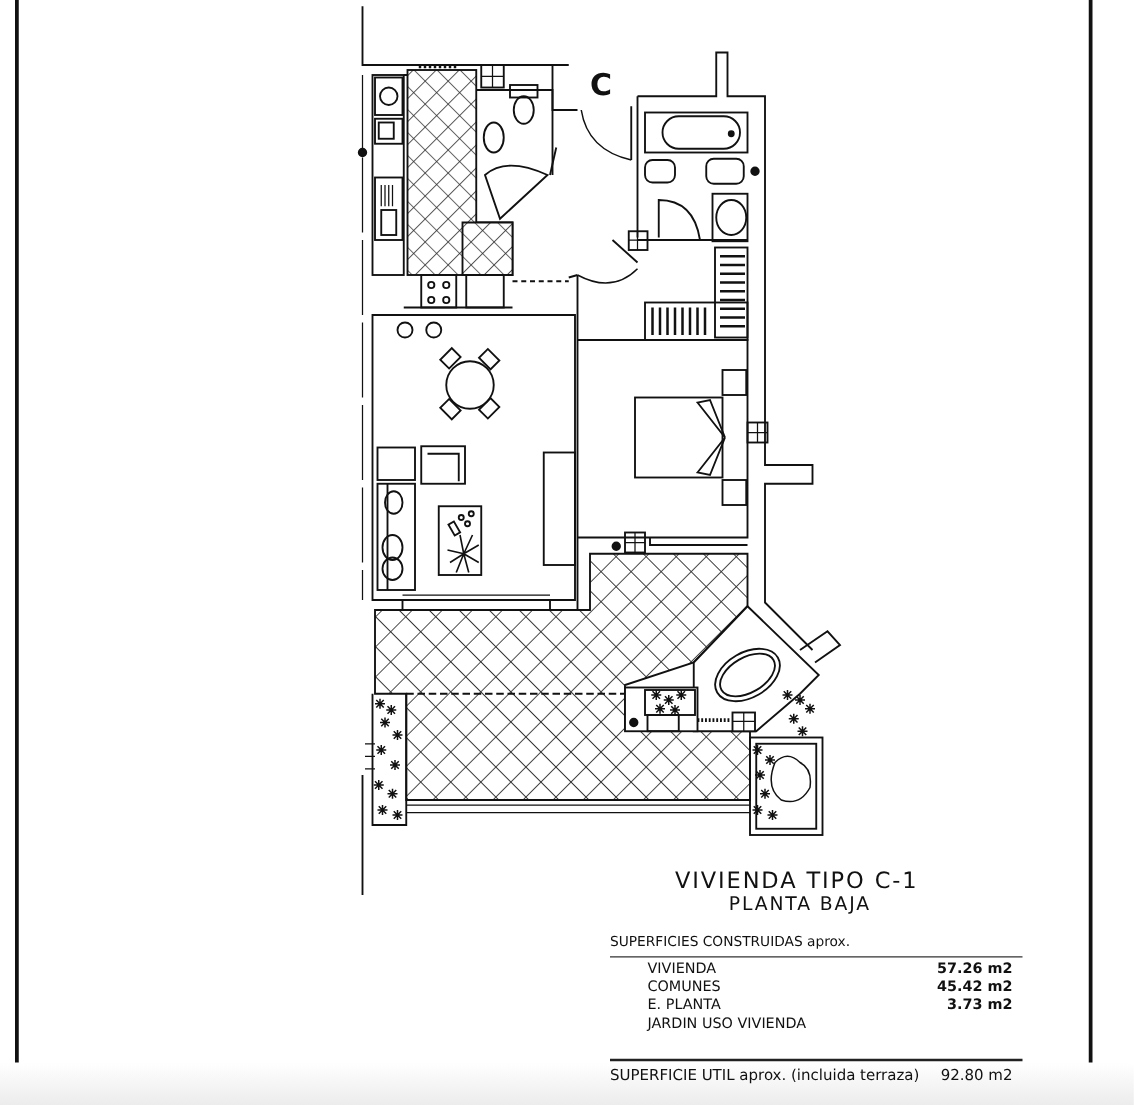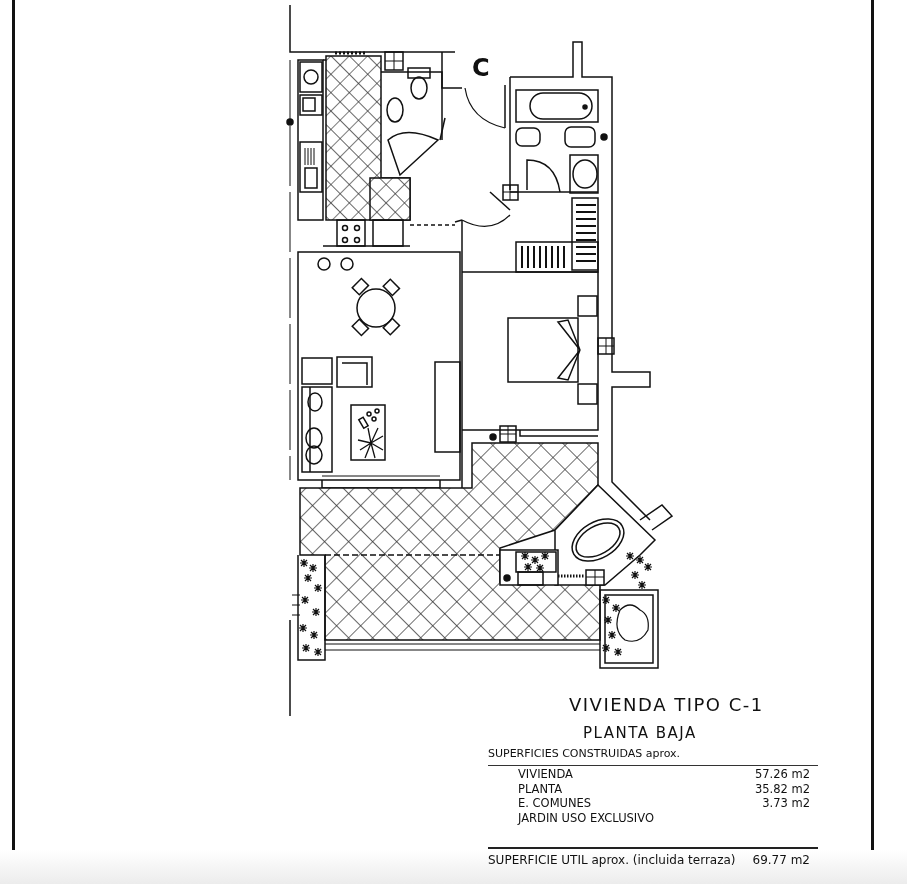--- a/index.html
+++ b/index.html
@@ -8,28 +8,28 @@
     background:#ffffff;
     font-family:"DejaVu Sans", sans-serif;
     color:#111;
   }
   .frame-left { position:absolute; left:12px; top:0; width:3px; height:884px; background:#111; }
   .frame-right { position:absolute; left:871px; top:0; width:3px; height:884px; background:#111; }
   .bottom-fade { position:absolute; left:0; top:850px; width:907px; height:34px;
     background:linear-gradient(#ffffff, #ececec); }
   #plan { position:absolute; left:0; top:0; }
   .title-block { position:absolute; left:488px; top:690px; width:330px; }
-  .title-main { position:absolute; left:52px; top:4px; font-size:18px; letter-spacing:1.5px; white-space:nowrap;margin-left:29px; }
-  .title-sub { position:absolute; left:95px; top:34px; font-size:15px; letter-spacing:1.5px; white-space:nowrap; }
+  .title-main { position:absolute; left:52px; top:4px; font-size:18px; letter-spacing:1.5px; white-space:nowrap; }
+  .title-sub { position:absolute; left:95px; top:24px; font-size:15px; letter-spacing:1.5px; white-space:nowrap; }
   .section-head { position:absolute; left:0; top:57px; font-size:11px; white-space:nowrap; }
   .rule1 { position:absolute; left:0; top:75px; width:330px; height:1px; background:#333; }
   .rows { position:absolute; left:0; top:77px; width:330px; }
   .row { position:relative; height:14.5px; font-size:11.5px; }
   .row .lbl { position:absolute; left:30px; top:0; white-space:nowrap; }
-  .row .val { position:absolute; right:8px; top:0; white-space:nowrap; }
+  .row .val { position:absolute; right:8px; top:0; white-space:nowrap;font-weight:bold; }
   .rule2 { position:absolute; left:0; top:157px; width:330px; height:1.5px; background:#222; }
   .util { position:absolute; left:0; top:163px; width:330px; font-size:12px; }
   .util .lbl { position:absolute; left:0; white-space:nowrap; }
   .util .val { position:absolute; right:8px; white-space:nowrap; }
   .unit-letter { position:absolute; left:472px; top:54px; font-size:24px; font-weight:bold; }
 </style>
 </head>
 <body>
 
 <div class="frame-left"></div>
@@ -233,30 +233,30 @@
   <div class="title-main">VIVIENDA TIPO C-1</div>
   <div class="title-sub">PLANTA BAJA</div>
   <div class="section-head">SUPERFICIES CONSTRUIDAS aprox.</div>
   <div class="rule1"></div>
   <div class="rows">
     <div class="row">
       <span class="lbl">VIVIENDA</span>
       <span class="val">57.26 m2</span>
     </div>
     <div class="row">
-      <span class="lbl">PLANTA</span>
-      <span class="val">35.82 m2</span>
-    </div>
-    <div class="row">
-      <span class="lbl">E. COMUNES</span>
+      <span class="lbl">COMUNES</span>
+      <span class="val">45.42 m2</span>
+    </div>
+    <div class="row">
+      <span class="lbl">E. PLANTA</span>
       <span class="val">3.73 m2</span>
     </div>
     <div class="row">
-      <span class="lbl">JARDIN USO EXCLUSIVO</span>
+      <span class="lbl">JARDIN USO VIVIENDA</span>
       <span class="val"></span>
     </div>
   </div>
   <div class="rule2"></div>
   <div class="util">
     <span class="lbl">SUPERFICIE UTIL aprox. (incluida terraza)</span>
-    <span class="val">69.77 m2</span>
+    <span class="val">92.80 m2</span>
   </div>
 </div>
 
 </body></html>

